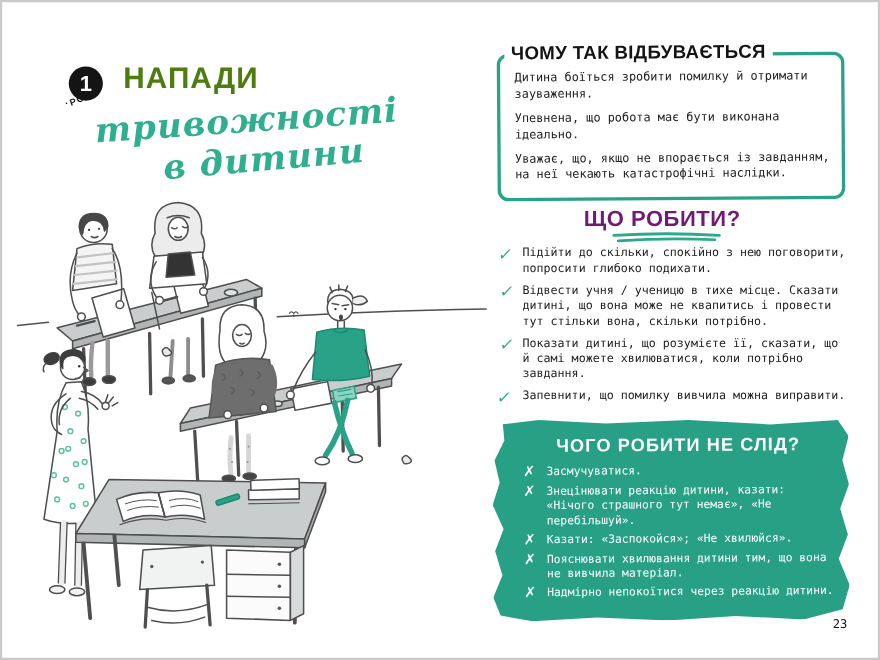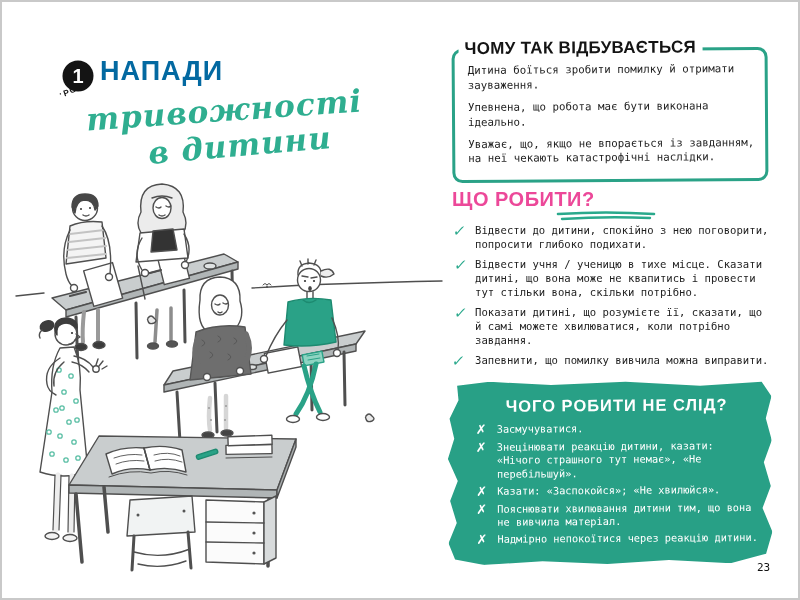--- a/index.html
+++ b/index.html
@@ -3,43 +3,43 @@
 <meta charset="utf-8">
 <style>
   * { margin:0; padding:0; box-sizing:border-box; }
   html,body { width:800px; height:600px; background:#ffffff; overflow:hidden; }
   body { font-family:"DejaVu Sans Mono", monospace; color:#1c1c1c; position:relative; }
   .page { position:absolute; inset:0; background:#fff; box-shadow: inset 0 0 0 2px #c9c9c9; }
 
   
   .badge-svg { position:absolute; left:38px; top:36px; width:82px; height:82px; }
   .chapter-title {
-    position:absolute; left:100px; top:56px;
+    position:absolute; left:112px; top:56px;
     font-family:"Liberation Sans", sans-serif; font-weight:800;
-    font-size:27px; letter-spacing:1px; color:#0369a1;
+    font-size:27px; letter-spacing:1px; color:#4d7c0f;
   }
   .script { position:absolute; color:#2fae90; font-family:"DejaVu Serif", serif;
     font-style:italic; font-weight:bold; letter-spacing:1px; }
   .script.l1 { left:86px;  top:92px;  font-size:31px; transform:rotate(-4deg); }
   .script.l2 { left:148px; top:127px; font-size:31px; transform:rotate(-5deg); }
 
   .illu { position:absolute; left:14px; top:170px; width:430px; height:422px; }
 
   
   .why-box { position:absolute; left:452px; top:48px; width:316px; height:134px;
     border:3px solid #2aa287; border-radius:10px; transform:rotate(-0.4deg); }
   .why-title { position:absolute; top:-13px; left:4px; background:#fff; padding:0 6px;
     font-family:"Liberation Sans", sans-serif; font-weight:bold; font-size:17px;
     letter-spacing:0.3px; white-space:nowrap; color:#141414; }
   .why-items { padding:12px 10px 0 13px; font-size:10.8px; line-height:1.38; color:#222; }
   .why-items p { margin-bottom:7px; }
 
-  .todo-title { position:absolute; left:452px; top:188px; width:300px; text-align:left;
+  .todo-title { position:absolute; left:452px; top:188px; width:300px; text-align:center;
     font-family:"Liberation Sans", sans-serif; font-weight:bold; font-size:20px;
-    letter-spacing:0.5px; color:#ec4899; }
+    letter-spacing:0.5px; color:#701a75; }
   .todo-underline { position:absolute; left:556px; top:211px; width:100px; height:10px; }
   .todo-list { position:absolute; left:452px; top:224px; width:318px; list-style:none; }
   .todo-list li { display:flex; gap:9px; margin-bottom:6px; }
   .check { color:#2aa98c; font-family:"DejaVu Sans", sans-serif; font-weight:bold;
     font-size:15px; line-height:1; transform:skewX(-10deg); flex:0 0 14px; }
   .todo-text { font-size:10.6px; line-height:1.32; color:#222; }
 
   .dont-box { position:absolute; left:448px; top:381px; width:324px; height:183px;
     background:#28a086; color:#fff; transform:rotate(-0.4deg);
     padding:15px 14px 8px 28px;
@@ -248,21 +248,21 @@
 
   <div class="todo-title">ЩО РОБИТИ?</div>
   <svg class="todo-underline" viewBox="0 0 100 10">
     <path d="M2 3 Q 50 0 98 3" stroke="#2aa98c" stroke-width="2.6" fill="none" stroke-linecap="round"></path>
     <path d="M6 8 Q 50 5 94 7" stroke="#2aa98c" stroke-width="2.4" fill="none" stroke-linecap="round"></path>
   </svg>
 
   <ul class="todo-list">
     <li>
       <span class="check">✓</span>
-      <span class="todo-text">Відвести до дитини, спокійно з нею поговорити, попросити глибоко подихати.</span>
+      <span class="todo-text">Підійти до скільки, спокійно з нею поговорити, попросити глибоко подихати.</span>
     </li>
     <li>
       <span class="check">✓</span>
       <span class="todo-text">Відвести учня / ученицю в тихе місце. Сказати дитині, що вона може не квапитись і провести тут стільки вона, скільки потрібно.</span>
     </li>
     <li>
       <span class="check">✓</span>
       <span class="todo-text">Показати дитині, що розумієте її, сказати, що й самі можете хвилюватися, коли потрібно завдання.</span>
     </li>
     <li>

